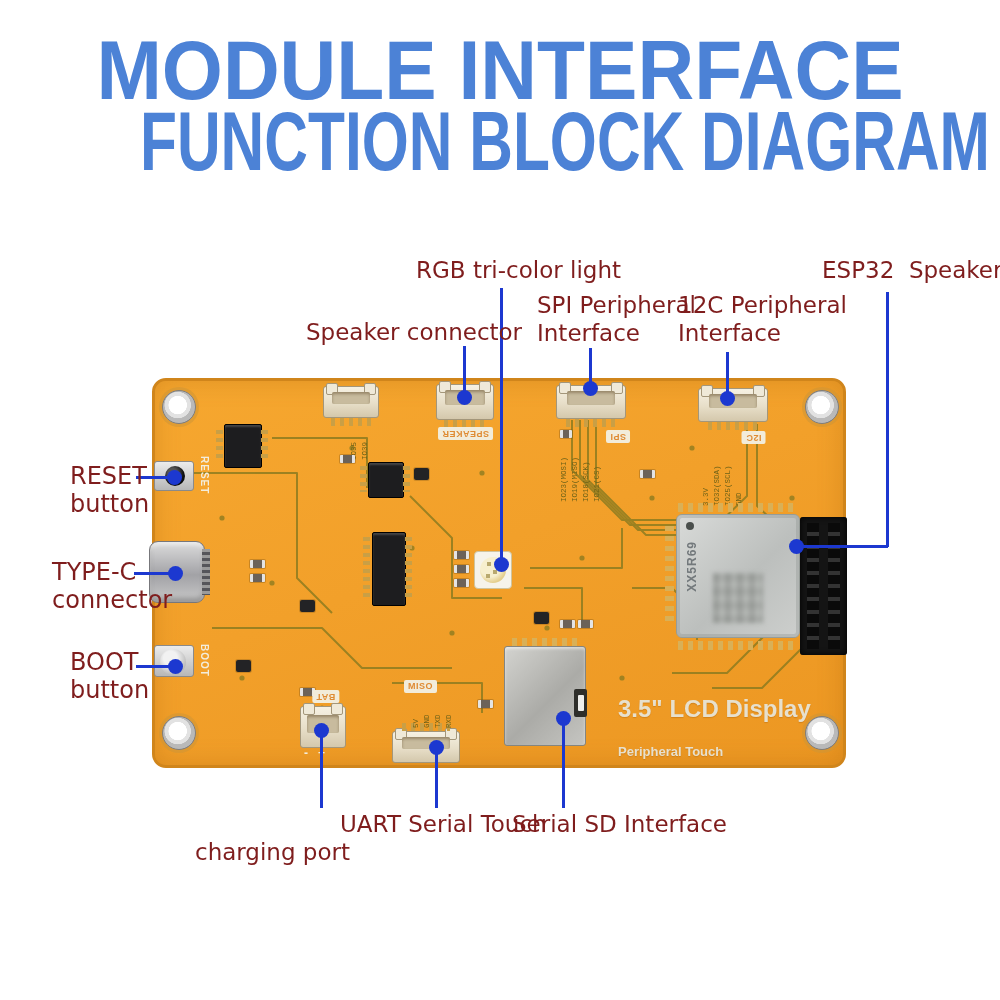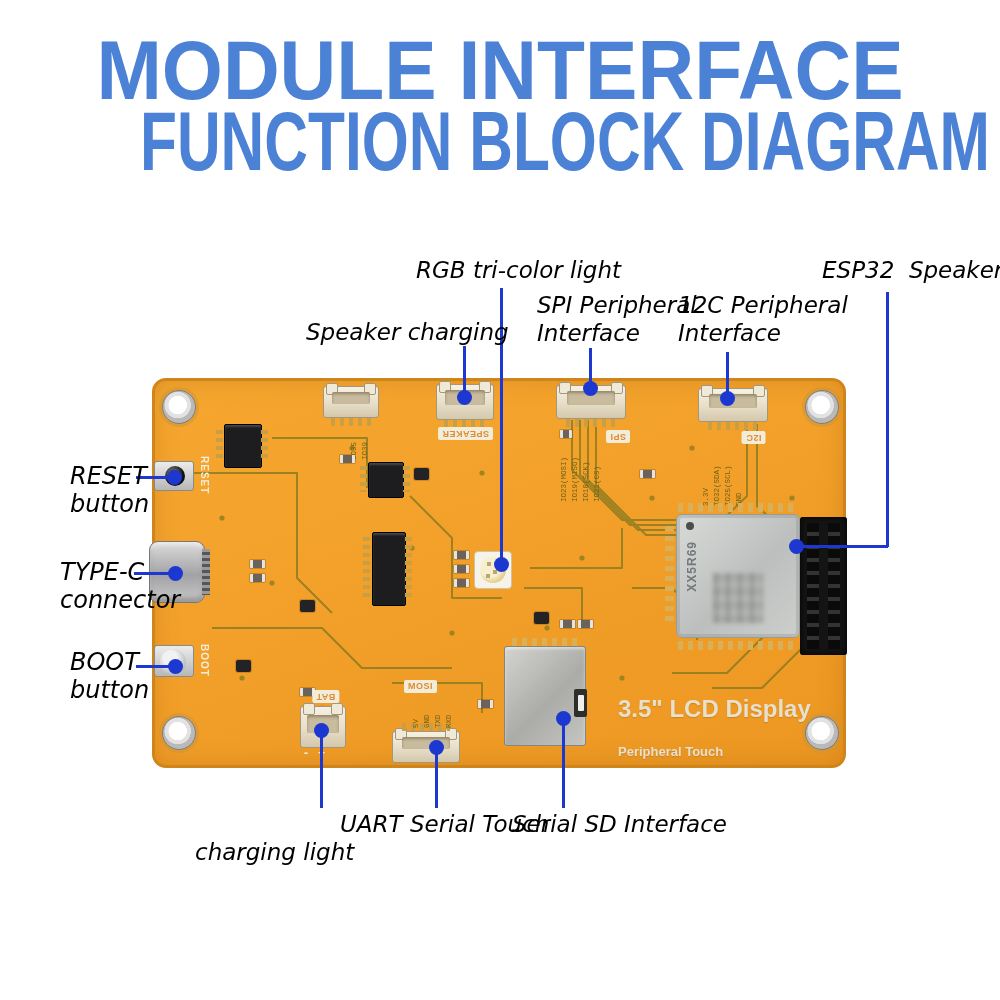--- a/index.html
+++ b/index.html
@@ -78,21 +78,21 @@
     box-shadow:inset 0 0 6px #000;}
   .esp-header .col{position:absolute;top:6px;bottom:6px;width:12px;
     background:repeating-linear-gradient(180deg,#0a0a0a 0 9px,#333 9px 13px);}
   .padsh{position:absolute;height:9px;background:repeating-linear-gradient(90deg,#D9B057 0 5px,rgba(0,0,0,0) 5px 10px);}
   .padsv{position:absolute;width:9px;background:repeating-linear-gradient(180deg,#D9B057 0 5px,rgba(0,0,0,0) 5px 10px);}
   .print{position:absolute;left:618px;color:#E7E0CD;font-family:"Liberation Sans",sans-serif;font-weight:bold;
     white-space:pre;text-shadow:0 1px 1px rgba(160,90,10,.35);}
   
   .cline{position:absolute;background:#1C38D0;}
   .cdot{position:absolute;width:15px;height:15px;border-radius:50%;background:#1C38D0;}
-  .lbl{position:absolute;font-size:23px;line-height:28px;color:#000000;white-space:pre;font-style:italic;}
+  .lbl{position:absolute;font-size:23px;line-height:28px;color:#7f1d1d;white-space:pre;}
   .lbl-left{font-size:24px;}
 </style>
 </head>
 <body>
 
 <div class="canvas">
 
   <div class="title-line t1">MODULE INTERFACE</div>
   <div class="title-line t2">FUNCTION BLOCK DIAGRAM</div>
 
@@ -243,21 +243,21 @@
     </div>
   <div class="silkbox r180" style="left:312px;top:690px;">BAT</div>
   <div style="position:absolute;left:304px;top:746px;color:#F3EDDC;font:bold 12px 'Liberation Sans',sans-serif;white-space:pre;">-   +</div>
 
   <div class="jst" style="left:392px;top:731px;width:68px;height:32px;">
     <div class="wingL"></div>
       <div class="wingR"></div>
       <div class="slot"></div>
     </div>
   <div class="pins" style="left:402px;top:723px;width:48px;"></div>
-  <div class="silkbox" style="left:404px;top:680px;">MOSI</div>
+  <div class="silkbox" style="left:404px;top:680px;">MISO</div>
   <div class="pinlbls" style="left:412px;top:694px;height:34px;">
     <span>5V</span>
       <span>GND</span>
     <span>TXD</span>
       <span>RXD</span>
   </div>
 
   <div class="padsh" style="left:512px;top:638px;width:66px;"></div>
   <div class="microsd">
     <div class="notch"></div>
@@ -299,24 +299,24 @@
   <div class="cdot" style="left:720px;top:391px;"></div>
   <div class="cdot" style="left:789px;top:539px;"></div>
   <div class="cdot" style="left:167px;top:470px;"></div>
   <div class="cdot" style="left:168px;top:566px;"></div>
   <div class="cdot" style="left:168px;top:659px;"></div>
   <div class="cdot" style="left:314px;top:723px;"></div>
   <div class="cdot" style="left:429px;top:740px;"></div>
   <div class="cdot" style="left:556px;top:711px;"></div>
 
   <div class="lbl" style="left:416px;top:256px;">RGB tri-color light</div>
-  <div class="lbl" style="left:306px;top:318px;">Speaker charging</div>
+  <div class="lbl" style="left:306px;top:318px;">Speaker connector</div>
   <div class="lbl" style="left:537px;top:291px;"><span>SPI Peripheral</span><br><span>Interface</span></div>
   <div class="lbl" style="left:678px;top:291px;"><span>12C Peripheral</span><br><span>Interface</span></div>
   <div class="lbl" style="left:822px;top:256px;">ESP32  Speaker</div>
   <div class="lbl lbl-left" style="left:70px;top:462px;"><span>RESET</span><br><span>button</span></div>
-  <div class="lbl lbl-left" style="left:60px;top:558px;"><span>TYPE-C</span><br><span>connector</span></div>
+  <div class="lbl lbl-left" style="left:52px;top:558px;"><span>TYPE-C</span><br><span>connector</span></div>
   <div class="lbl lbl-left" style="left:70px;top:648px;"><span>BOOT</span><br><span>button</span></div>
-  <div class="lbl" style="left:195px;top:810px;"><br><span>charging light</span></div>
+  <div class="lbl" style="left:195px;top:810px;"><br><span>charging port</span></div>
   <div class="lbl" style="left:340px;top:810px;">UART Serial Touch</div>
   <div class="lbl" style="left:512px;top:810px;">Serial SD Interface</div>
 
 </div>
 
 </body></html>

